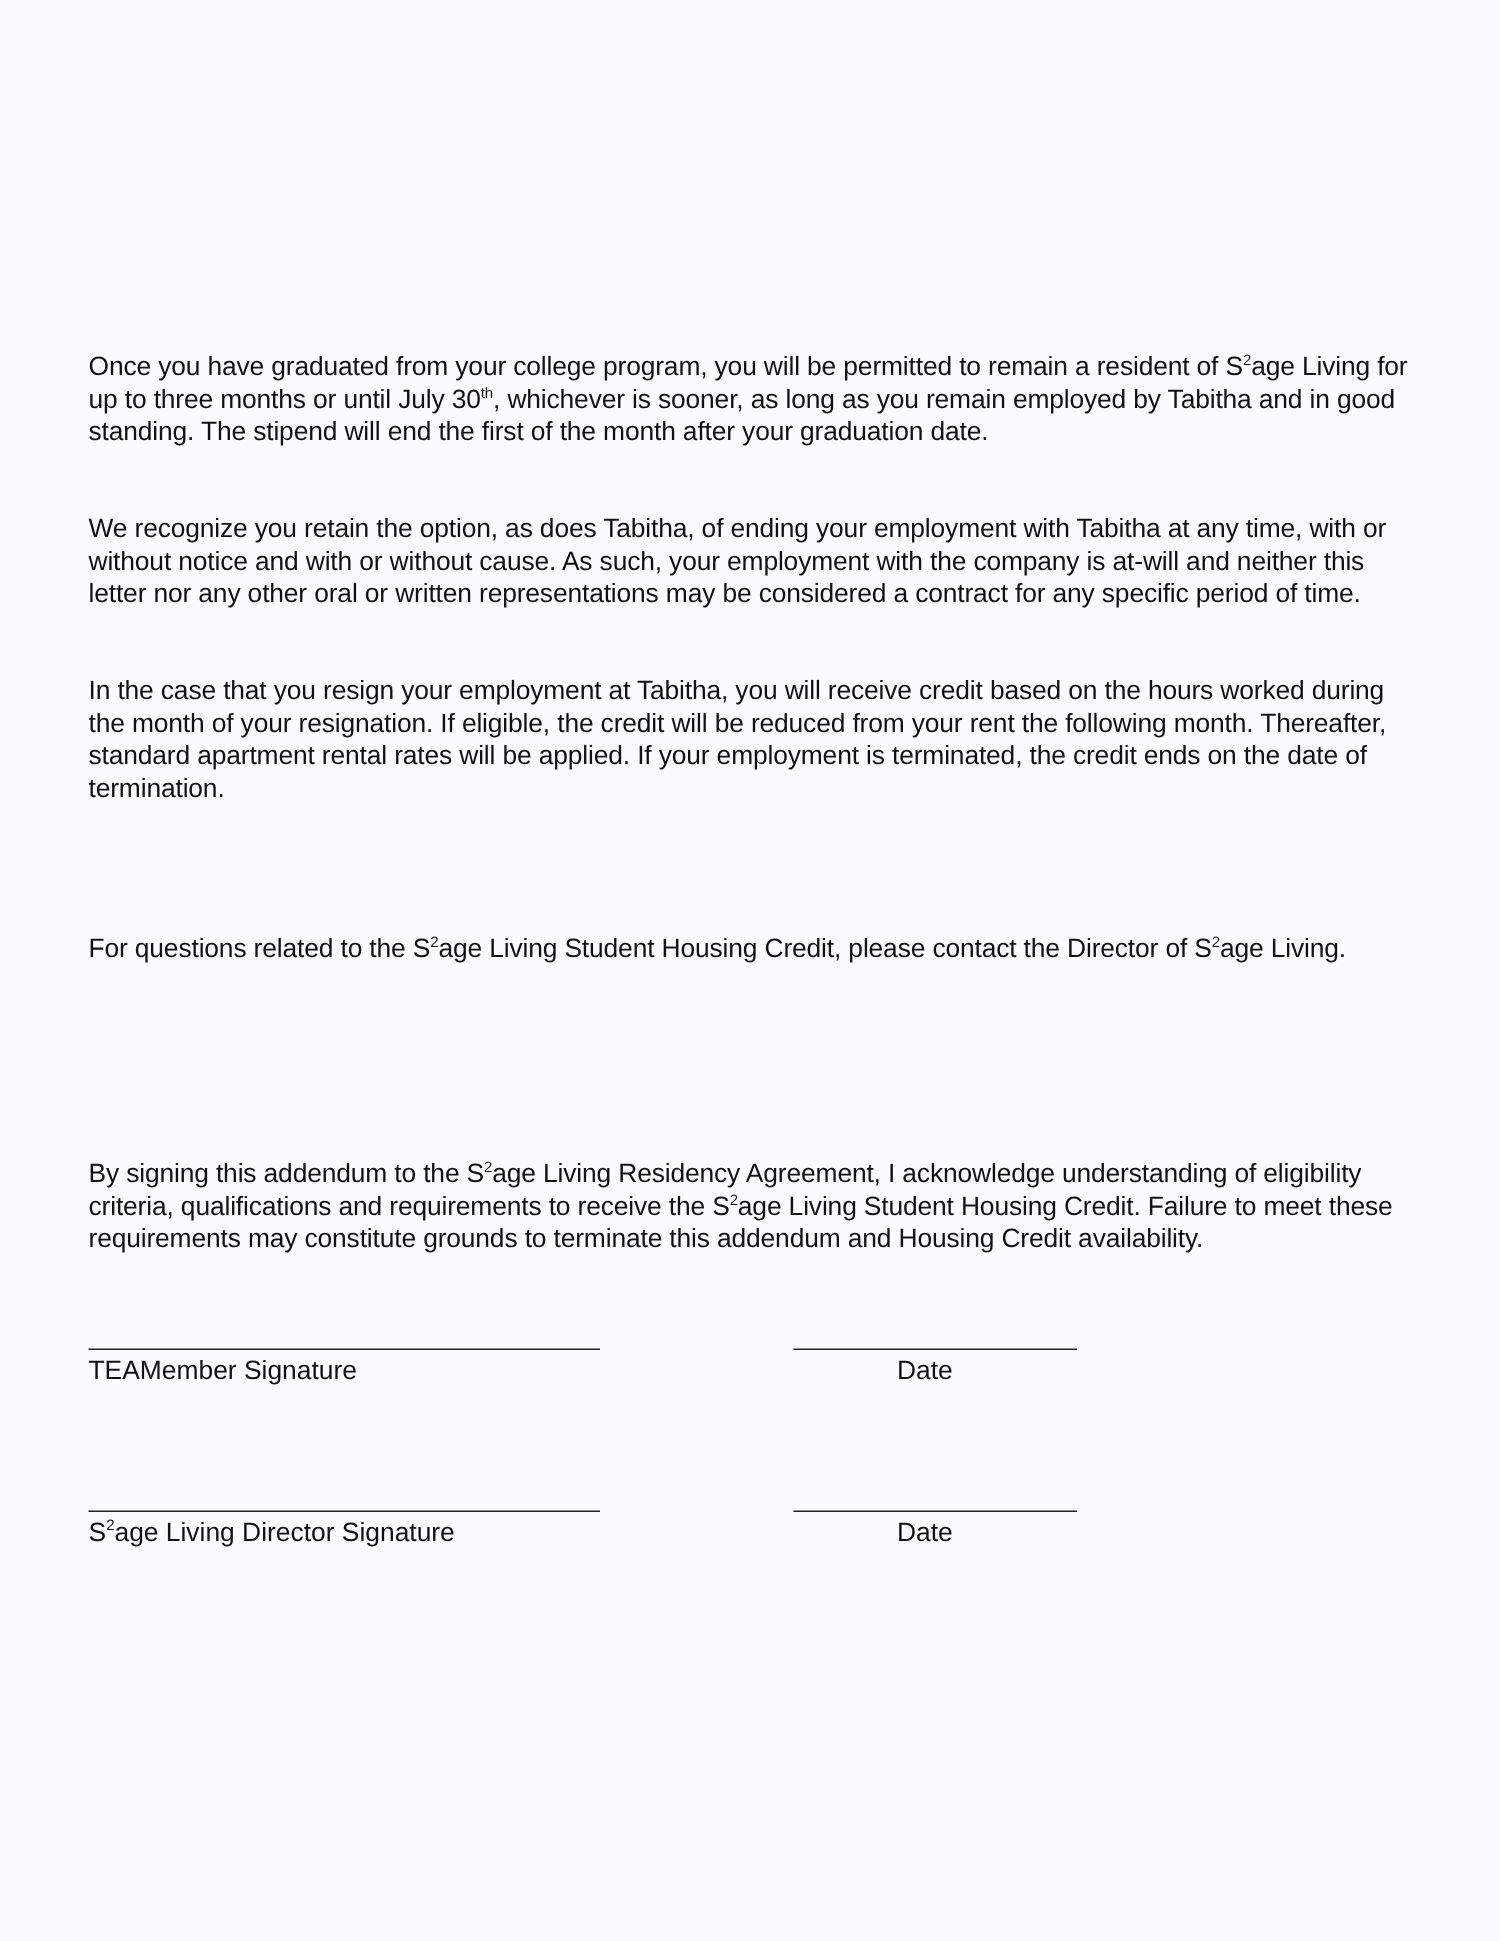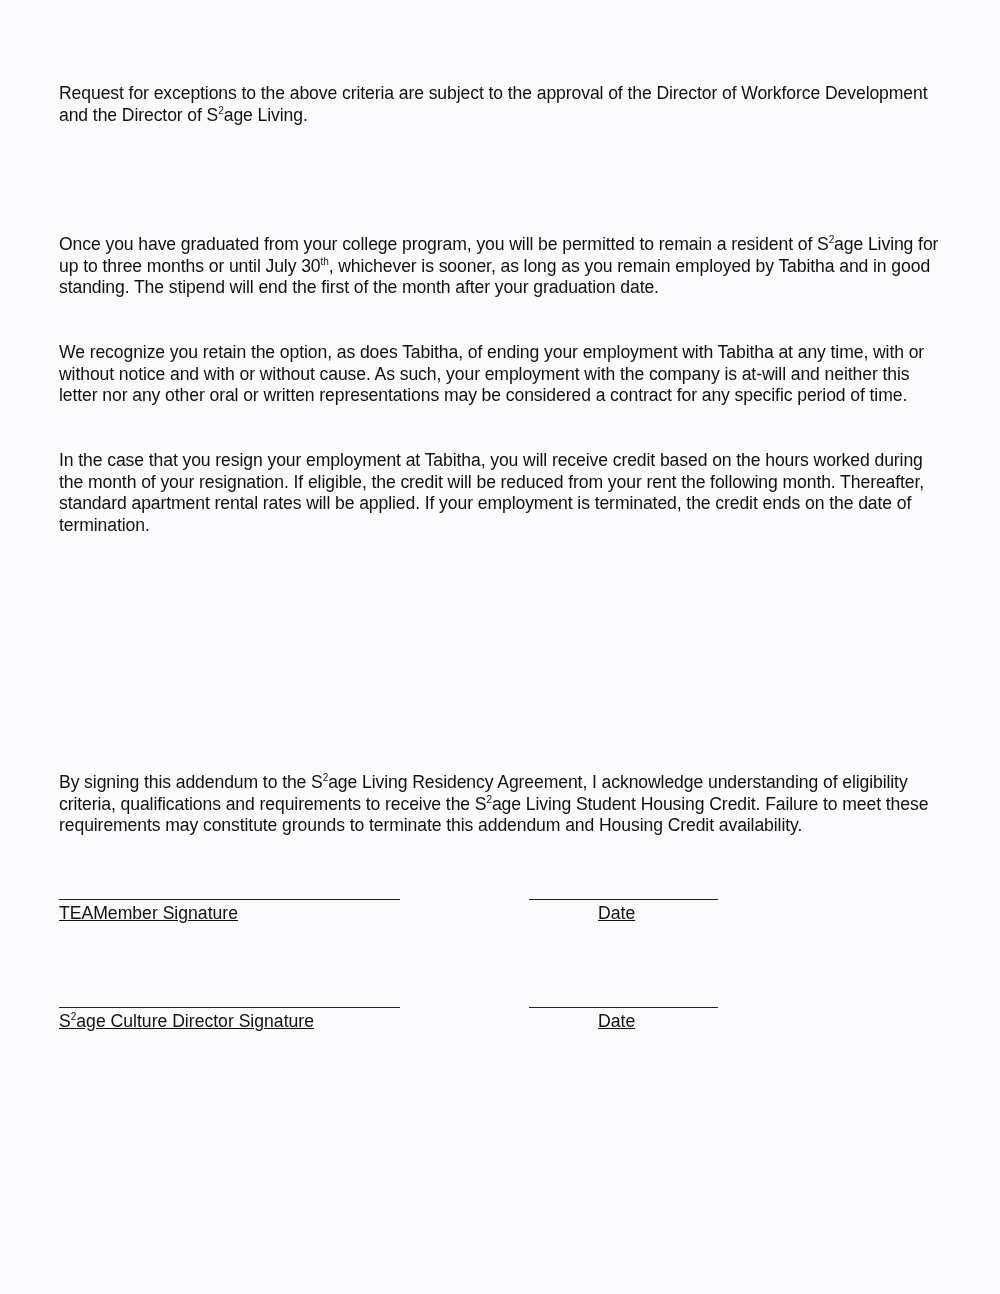--- a/index.html
+++ b/index.html
@@ -8,36 +8,36 @@
       font-family: "Liberation Sans", sans-serif; color: #111;
     }
     .page { position: relative; width: 1000px; height: 1294px; }
     .para {
       position: absolute; left: 59px; width: 885px;
       font-size: 17.6px; line-height: 21.7px; letter-spacing: -0.1px;
       margin: 0;
     }
     .para sup { font-size: 10px; line-height: 0; vertical-align: 7px; }
     .sig-line { position: absolute; height: 0; border-top: 1.2px solid #222; }
-    .sig-label { position: absolute; font-size: 17.6px; line-height: 20px; text-decoration: underline; }
+    .sig-label { position: absolute; font-size: 17.6px; line-height: 20px; }
   </style>
 </head>
 <body>
 
 <div class="page">
-  <p class="para" style="top:83px">Request for exceptions to the above criteria are subject to the approval of the Director of Workforce Development and the Director of S<sup>2</sup>age Living.</p>
   <p class="para" style="top:234px">Once you have graduated from your college program, you will be permitted to remain a resident of S<sup>2</sup>age Living for up to three months or until July 30<sup>th</sup>, whichever is sooner, as long as you remain employed by Tabitha and in good standing. The stipend will end the first of the month after your graduation date.</p>
   <p class="para" style="top:342px">We recognize you retain the option, as does Tabitha, of ending your employment with Tabitha at any time, with or without notice and with or without cause. As such, your employment with the company is at-will and neither this letter nor any other oral or written representations may be considered a contract for any specific period of time.</p>
   <p class="para" style="top:450px">In the case that you resign your employment at Tabitha, you will receive credit based on the hours worked during the month of your resignation. If eligible, the credit will be reduced from your rent the following month. Thereafter, standard apartment rental rates will be applied. If your employment is terminated, the credit ends on the date of termination.</p>
+  <p class="para" style="top:622px">For questions related to the S<sup>2</sup>age Living Student Housing Credit, please contact the Director of S<sup>2</sup>age Living.</p>
   <p class="para" style="top:772px">By signing this addendum to the S<sup>2</sup>age Living Residency Agreement, I acknowledge understanding of eligibility criteria, qualifications and requirements to receive the S<sup>2</sup>age Living Student Housing Credit. Failure to meet these requirements may constitute grounds to terminate this addendum and Housing Credit availability.</p>
 
   <div class="sig-line" style="top:899px; left:59px; width:341px;"></div>
   <div class="sig-line" style="top:899px; left:529px; width:189px;"></div>
   <div class="sig-label" style="top:903px; left:59px;">TEAMember Signature</div>
   <div class="sig-label" style="top:903px; left:598px;">Date</div>
 
   <div class="sig-line" style="top:1007px; left:59px; width:341px;"></div>
   <div class="sig-line" style="top:1007px; left:529px; width:189px;"></div>
   <div class="sig-label" style="top:1011px; left:59px;">
-    <span>S</span><sup style="font-size:10px; line-height:0; vertical-align:7px;">2</sup><span>age Culture Director Signature</span>
+    <span>S</span><sup style="font-size:10px; line-height:0; vertical-align:7px;">2</sup><span>age Living Director Signature</span>
   </div>
   <div class="sig-label" style="top:1011px; left:598px;">Date</div>
 </div>
 
 </body></html>

